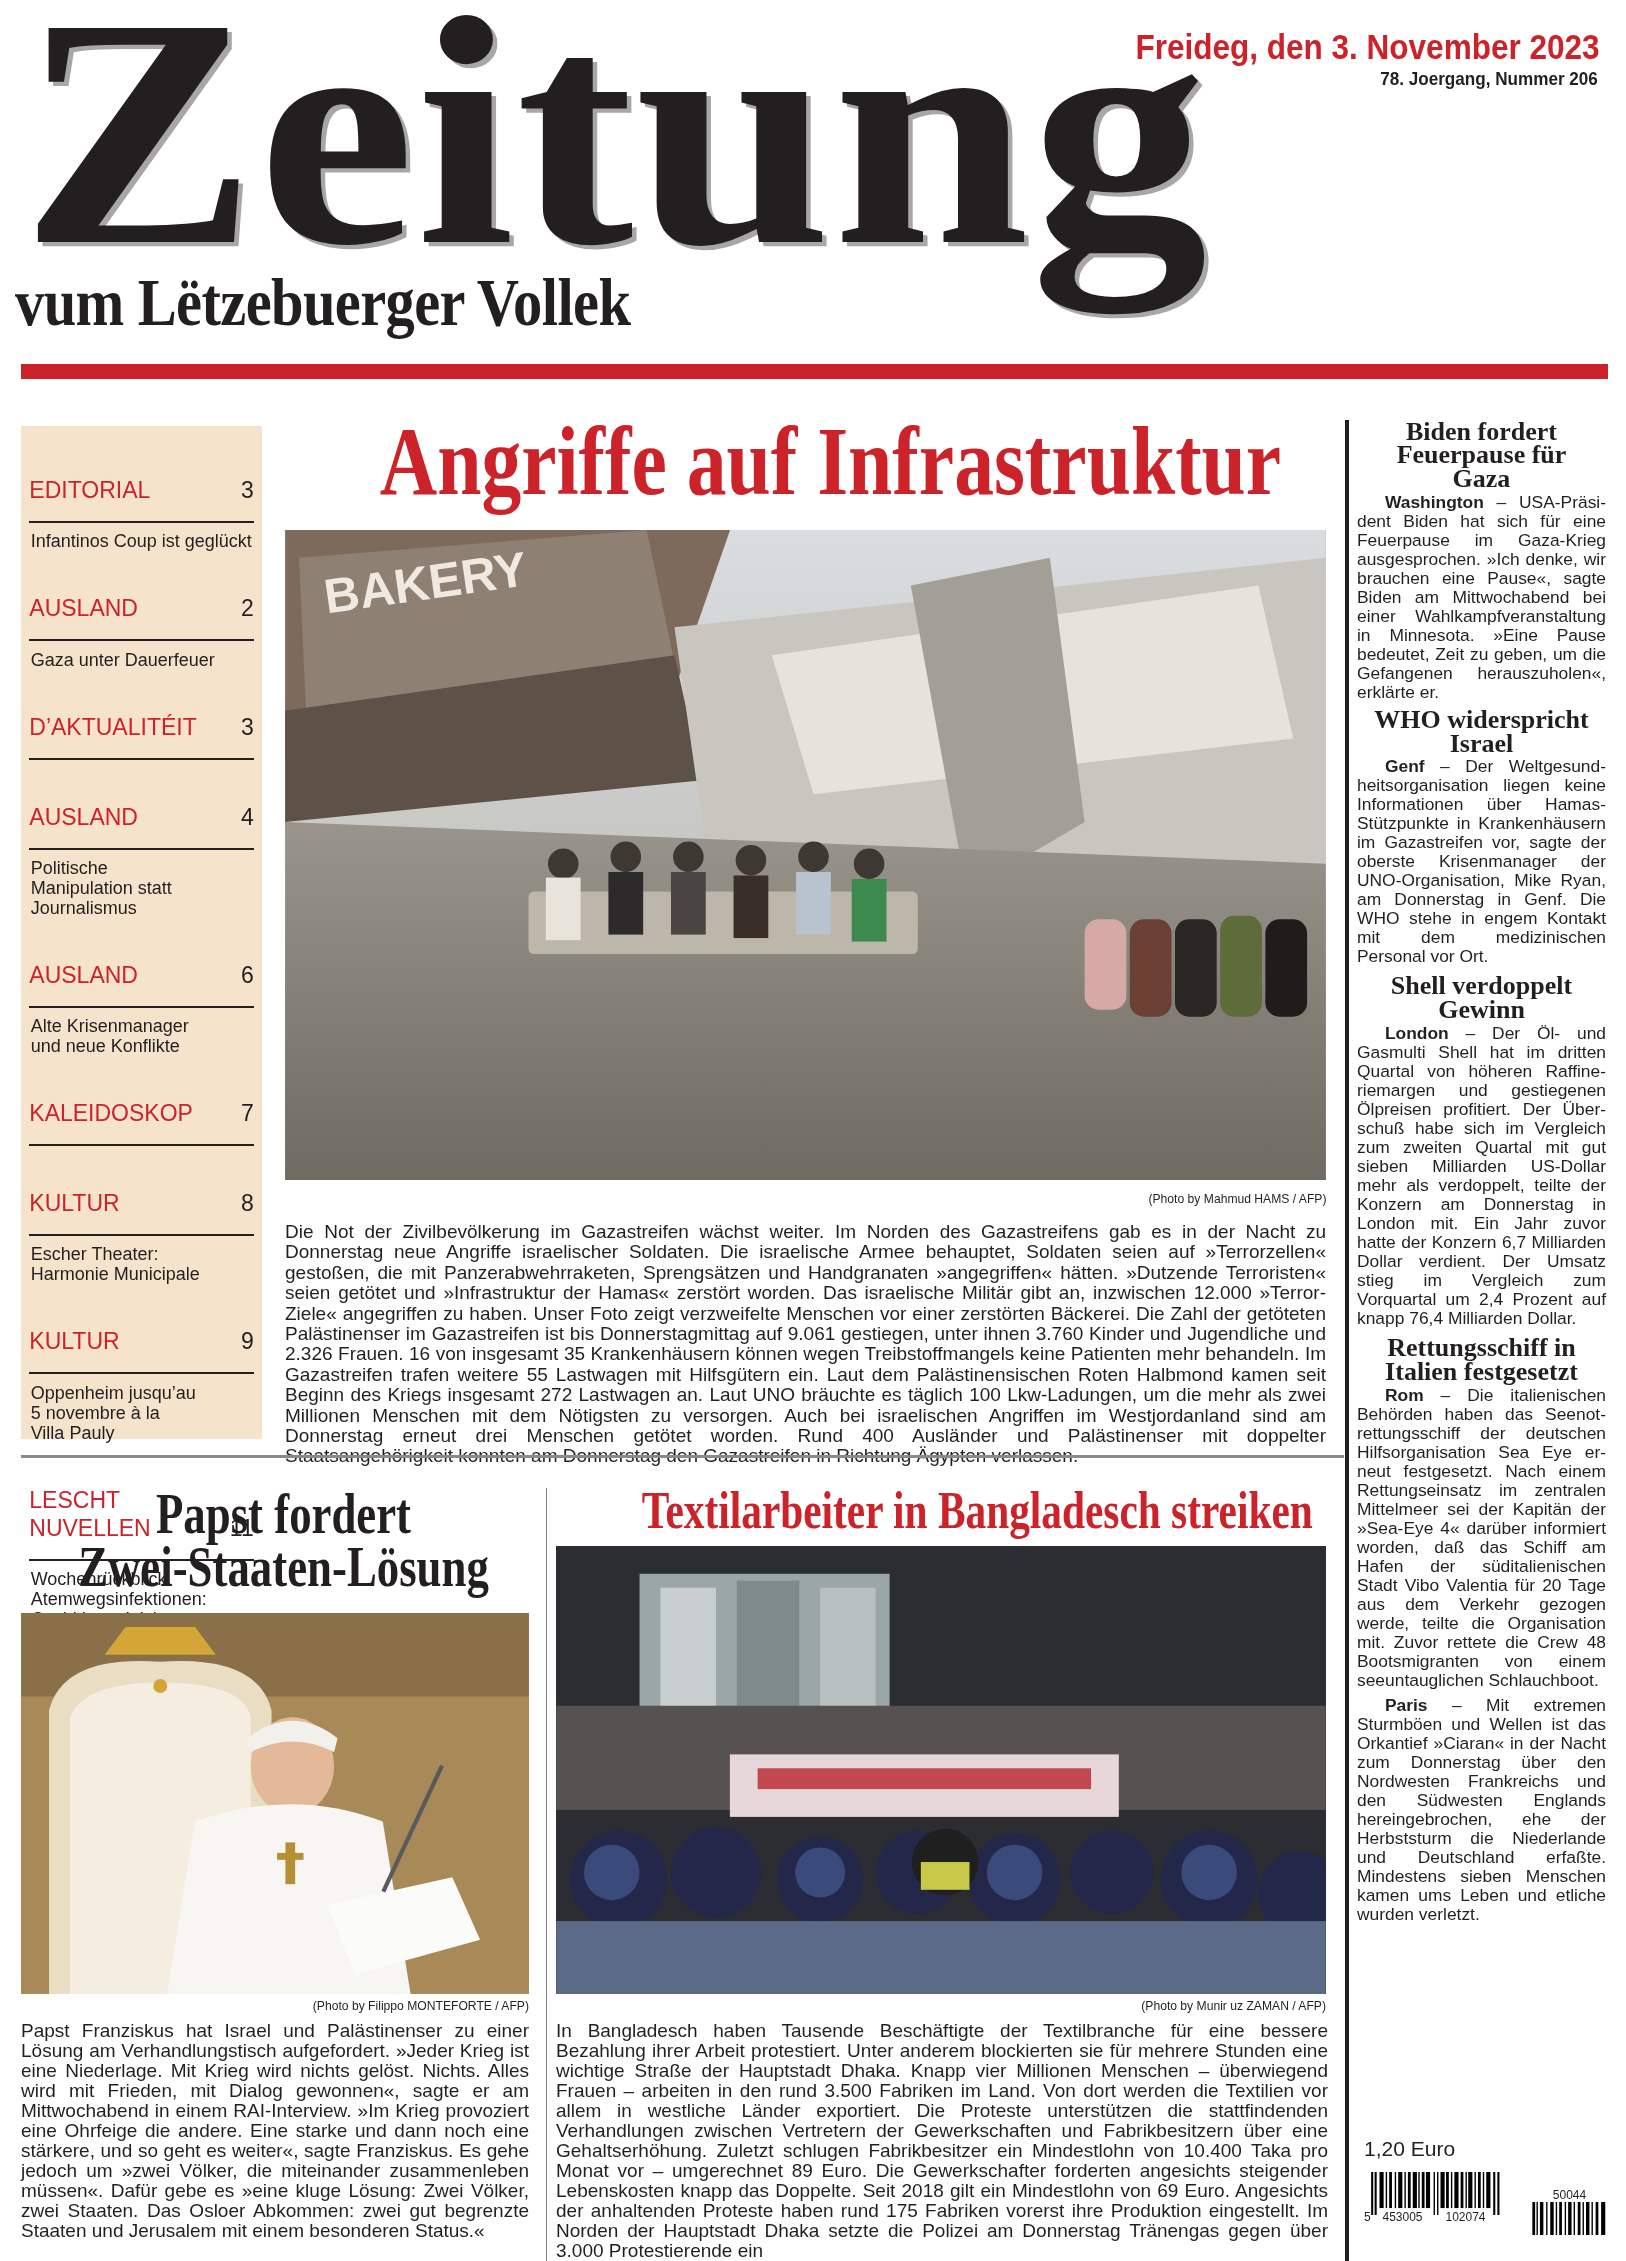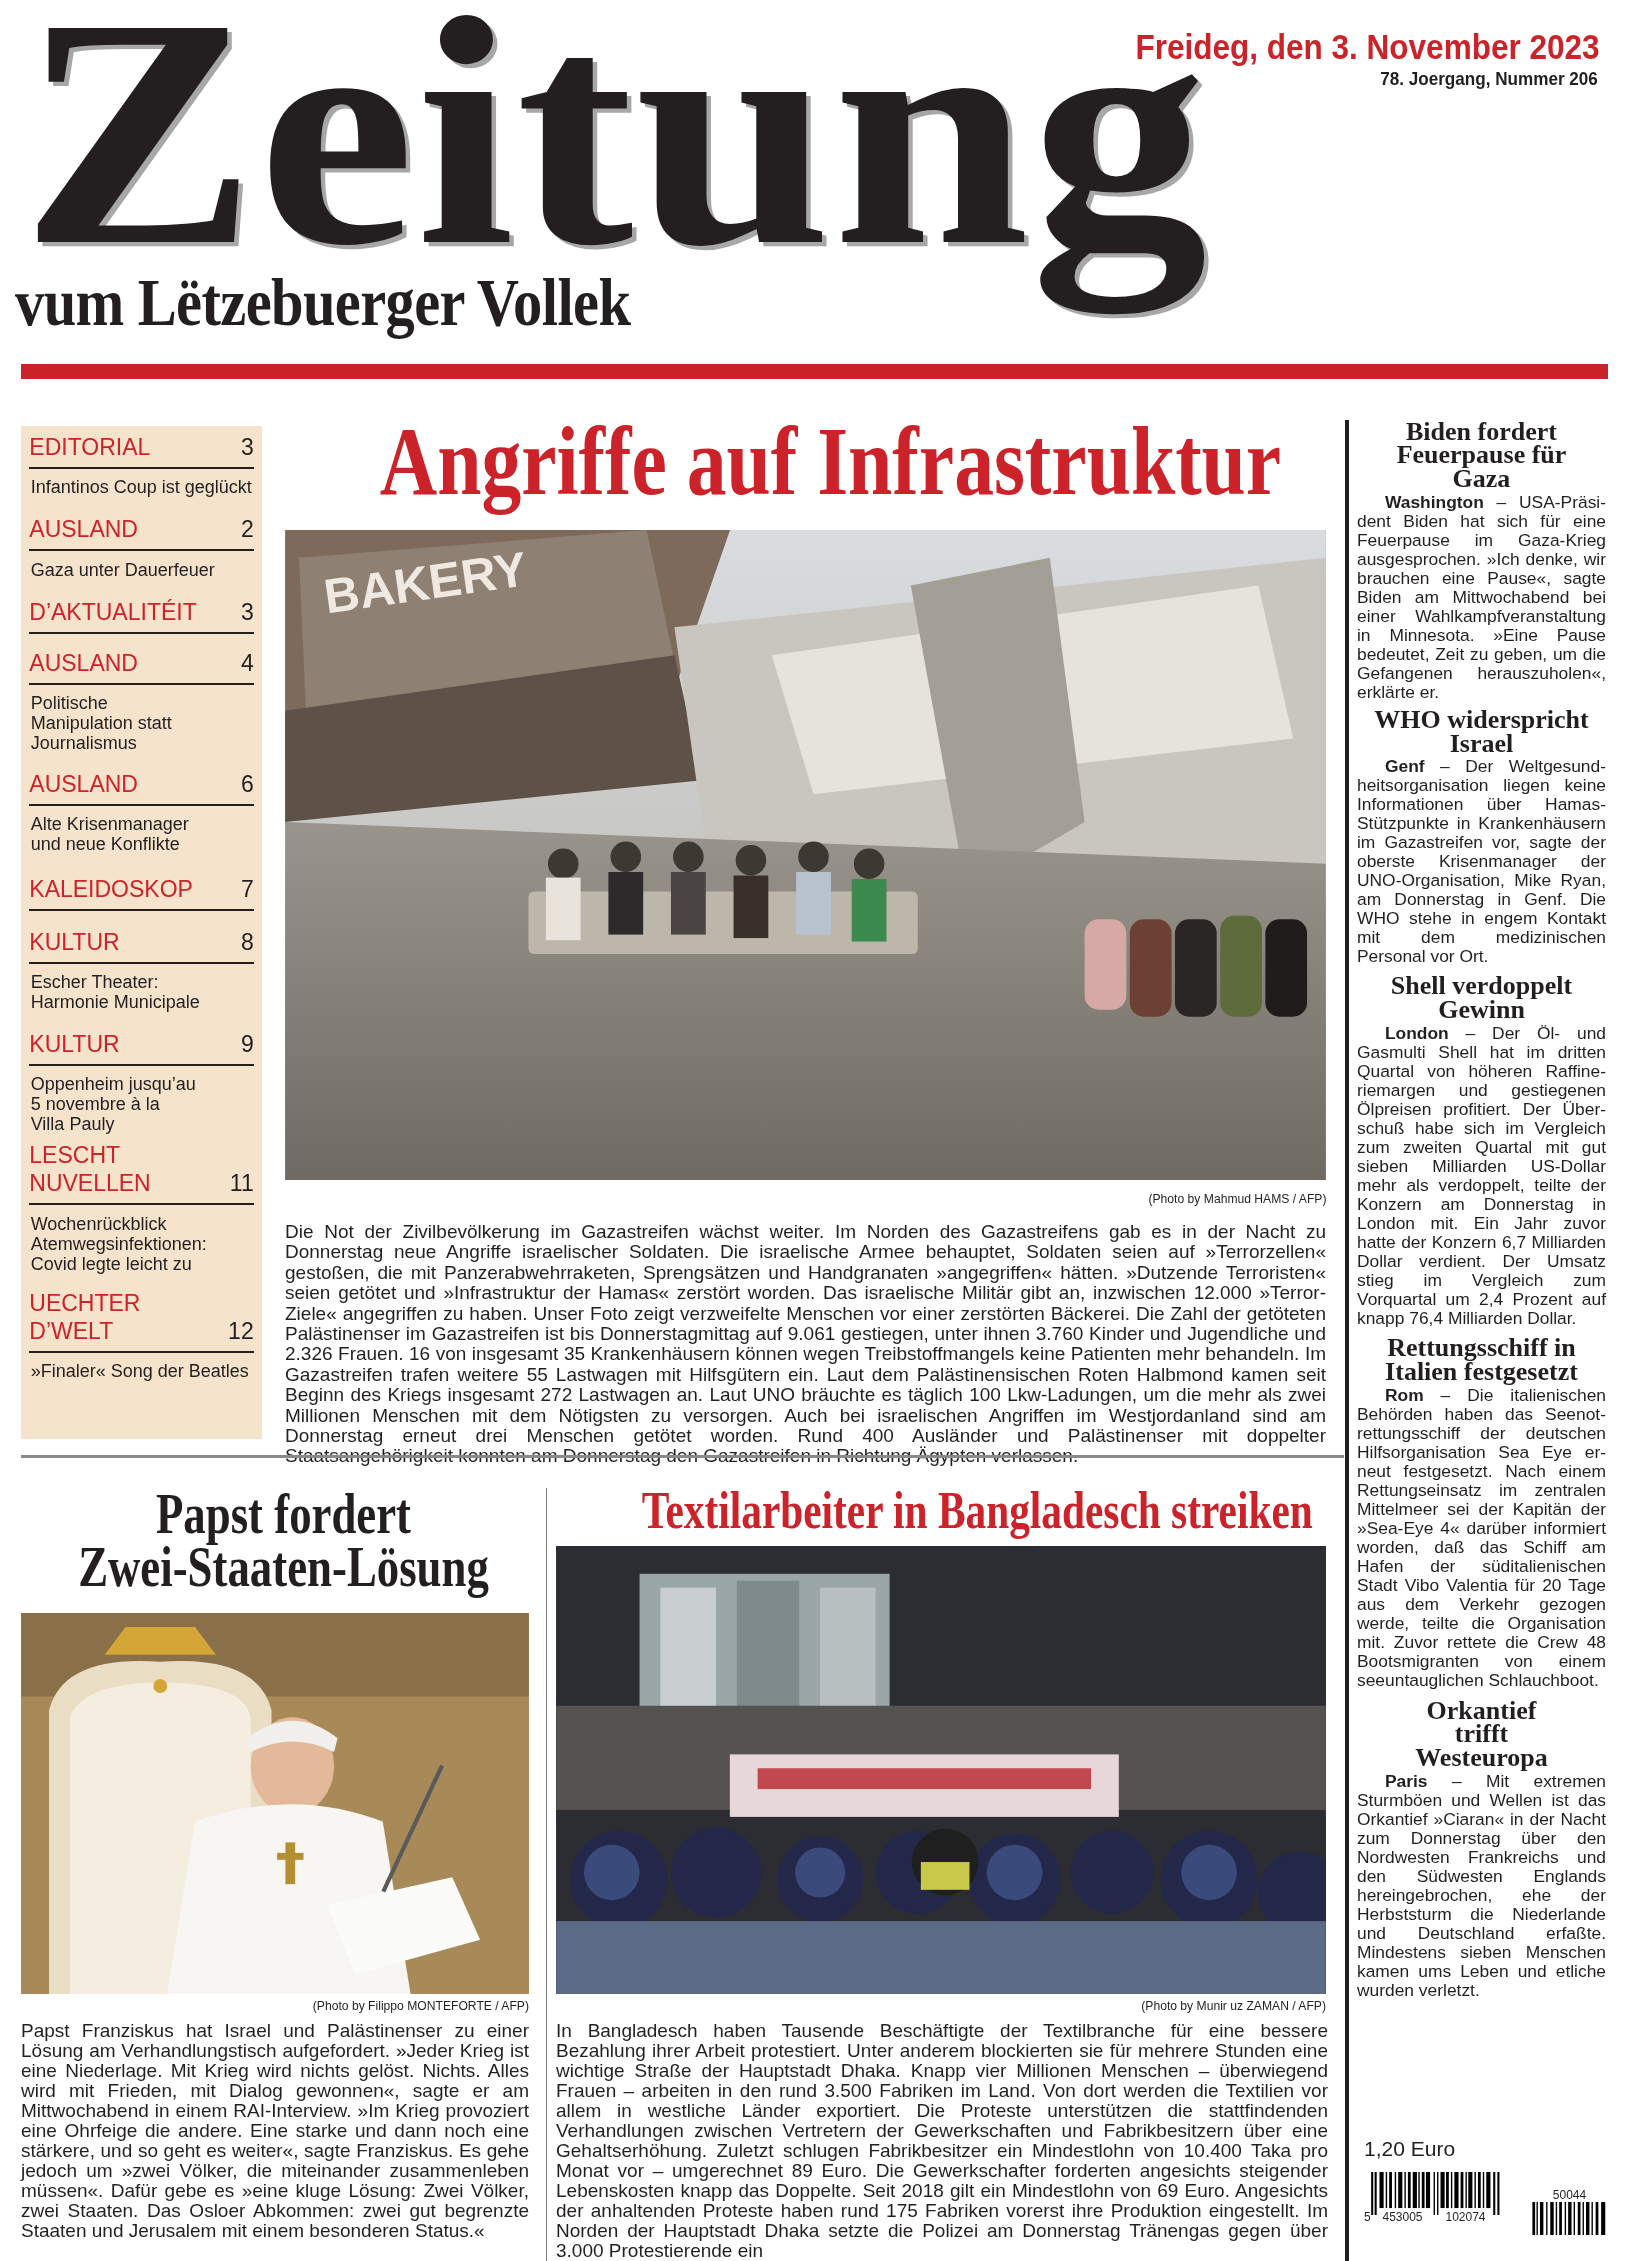--- a/index.html
+++ b/index.html
@@ -34,22 +34,22 @@
   .red-bar { left: 21px; top: 364px; width: 1587px; height: 15.3px; background: #cc2229; }
 
   
   .sidebar {
     left: 21px; top: 426px; width: 241px; height: 1013px; background: #f5e3cb;
     padding: 7px 8.3px 0 8.3px;
   }
   .idx-item { margin-bottom: 0; }
   .idx-head {
     display: flex; justify-content: space-between; align-items: flex-end;
-    border-bottom: 2.8px solid #231f20; padding-bottom: 6px;
-    font-size: 23px; line-height: 28px;
+    border-bottom: 2.8px solid #231f20; padding-bottom: 17px;
+    font-size: 23px; line-height: 28px; margin-top: 43px;
   }
   .idx-name { color: #cc2229; }
   .idx-page { color: #231f20; }
   .idx-text { font-size: 18px; line-height: 20px; padding: 8.3px 0 0 1.4px; color: #231f20; }
 
   
   .main-headline {
     left: 285px; top: 417px; width: 1053px; height: 90px;
     font-family: "Liberation Serif", serif; font-weight: bold;
     font-size: 97px; line-height: 90px; color: #cc2229; text-align: center;
@@ -265,21 +265,20 @@
   </div>
   <div class="brief">
     <h3 class="brief-head" style="padding:2.8px 28px 2.8px;">Shell verdoppelt Gewinn</h3>
     <p class="brief-body"><span class="brief-loc">London</span><span> – Der Öl- und Gasmulti Shell hat im dritten Quartal von höheren Raffine­riemargen und gestiegenen Ölpreisen profitiert. Der Über­schuß habe sich im Vergleich zum zweiten Quartal mit gut sieben Milliarden US-Dollar mehr als verdoppelt, teilte der Konzern am Donnerstag in London mit. Ein Jahr zuvor hatte der Konzern 6,7 Milliar­den Dollar verdient. Der Um­satz stieg im Vergleich zum Vorquartal um 2,4 Prozent auf knapp 76,4 Milliarden Dollar.</span></p>
   </div>
   <div class="brief">
     <h3 class="brief-head" style="padding:2.8px 7px 2.8px;">Rettungsschiff in Italien festgesetzt</h3>
     <p class="brief-body"><span class="brief-loc">Rom</span><span> – Die italienischen Behörden haben das Seenot­rettungsschiff der deutschen Hilfsorganisation Sea Eye er­neut festgesetzt. Nach einem Rettungseinsatz im zentralen Mittelmeer sei der Kapitän der »Sea-Eye 4« darüber infor­miert worden, daß das Schiff am Hafen der süditalieni­schen Stadt Vibo Valentia für 20 Tage aus dem Verkehr ge­zogen werde, teilte die Orga­nisation mit. Zuvor rettete die Crew 48 Bootsmigranten von einem seeuntauglichen Schlauchboot.</span></p>
   </div>
   <div class="brief">
-    <h3 class="brief-head" style="padding:2.8px 42px 2.8px;">Orkantief trifft Westeuropa</h3>
     <p class="brief-body"><span class="brief-loc">Paris</span><span> – Mit extremen Sturmböen und Wellen ist das Orkantief »Ciaran« in der Nacht zum Donnerstag über den Nordwesten Frankreichs und den Südwesten Englands hereingebrochen, ehe der Herbststurm die Niederlande und Deutschland erfaßte. Mindestens sieben Menschen kamen ums Leben und etliche wurden verletzt.</span></p>
   </div>
 </aside>
 
 <div class="abs price">1,20 Euro</div>
 <div class="abs barcode-main">
   <svg width="153" height="43" viewBox="0 0 220 62">
     <g fill="#000">
       <rect x="10" y="0" width="3" height="62"></rect>
         <rect x="15" y="0" width="3" height="62"></rect>

